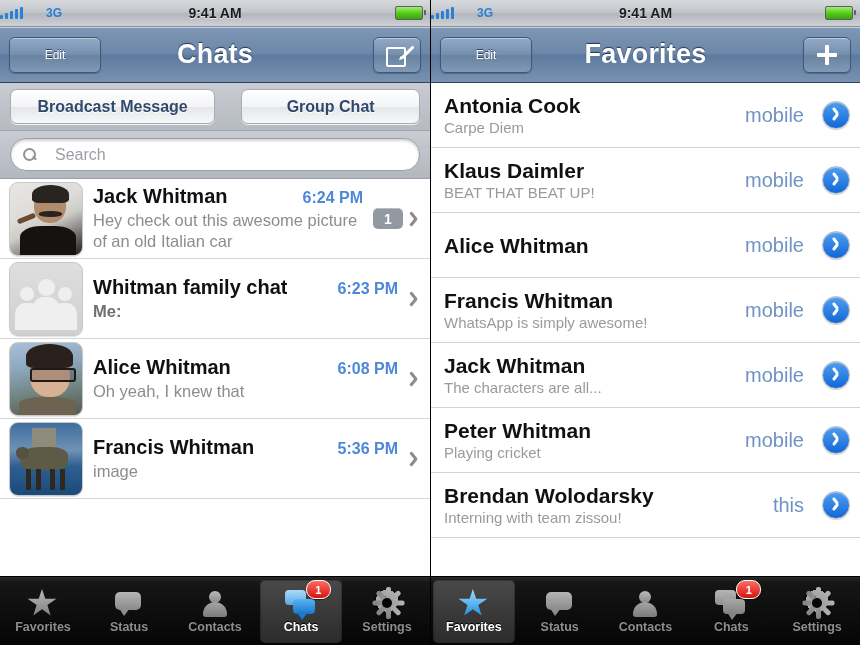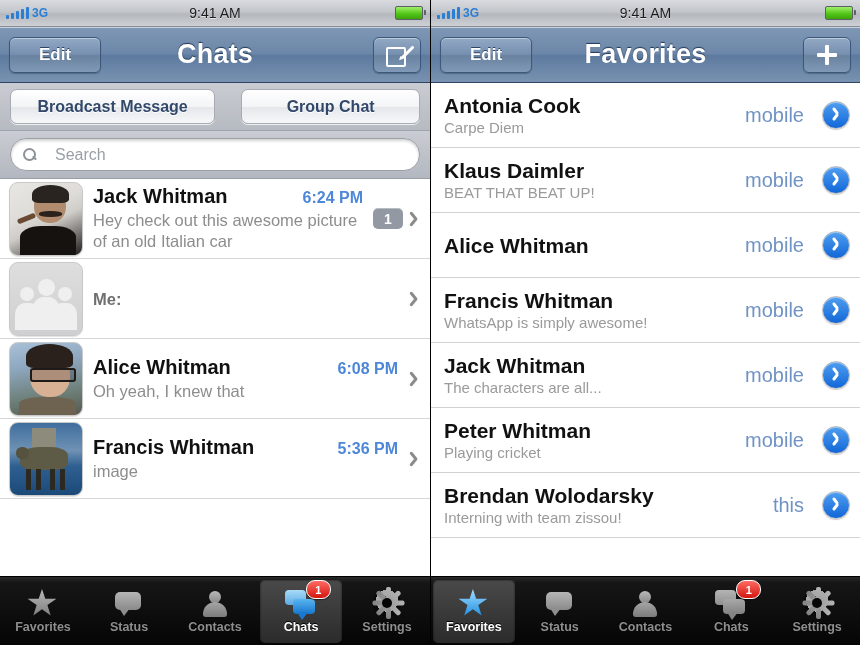--- a/index.html
+++ b/index.html
@@ -13,32 +13,32 @@
   .phone{width:430px;height:645px;position:relative;display:flex;flex-direction:column;background:#fff;overflow:hidden;}
   .phone.right{border-left:1px solid #000;width:429px;}
 
   
   .statusbar{
     height:26px;flex:0 0 26px;position:relative;
     background:linear-gradient(to bottom,#d8dade 0%,#c3c6cb 45%,#b4b7bd 55%,#cdd0d4 100%);
     border-bottom:1px solid #8a8d93;
     display:flex;align-items:center;
   }
-  .sb-left{display:flex;align-items:flex-end;gap:3px;padding-left:6px;height:26px;}
+  .sb-left{display:flex;align-items:flex-end;gap:23px;height:26px;}
   .bars{display:flex;align-items:flex-end;gap:2px;height:14px;padding-bottom:7px;}
   .bars i{display:block;width:3px;background:#2a7fd4;border-radius:1px;}
   .bars i:nth-child(1){height:4px}
   .bars i:nth-child(2){height:6px}
   .bars i:nth-child(3){height:8px}
   .bars i:nth-child(4){height:10px}
   .bars i:nth-child(5){height:12px}
   .net{font-size:12px;font-weight:bold;color:#2a7fd4;line-height:26px;letter-spacing:0px;}
   .sb-time{
     position:absolute;left:0;right:0;text-align:center;
-    font-size:14px;font-weight:normal;color:#1b1b1b;line-height:26px;
+    font-size:14px;font-weight:bold;color:#1b1b1b;line-height:26px;
     text-shadow:0 1px 0 rgba(255,255,255,.6);
   }
   .sb-right{margin-left:auto;padding-right:7px;display:flex;align-items:center;}
   .battery{
     width:26px;height:12px;border:1px solid #5c5f64;border-radius:2px;
     background:linear-gradient(to bottom,#9ff06a,#54c718 55%,#3da30c);
     position:relative;
   }
   .battery:after{content:"";position:absolute;right:-4px;top:3px;width:2px;height:5px;background:#5c5f64;border-radius:0 1px 1px 0;}
 
@@ -56,21 +56,21 @@
     text-shadow:0 -1px 1px rgba(20,40,70,.85);
     letter-spacing:.2px;
   }
   .nav-btn{
     position:relative;z-index:2;
     height:34px;min-width:66px;padding:0 12px;
     display:flex;align-items:center;justify-content:center;
     border:1px solid #3c587c;border-radius:6px;
     background:linear-gradient(to bottom,#92a9c4 0%,#7790b0 48%,#68829f 52%,#8099b7 100%);
     box-shadow:inset 0 1px 0 rgba(255,255,255,.4),0 1px 1px rgba(0,0,0,.25);
-    color:#fff;font-size:17px;font-weight:bold;
+    color:#fff;font-size:12px;font-weight:normal;
     text-shadow:0 -1px 0 rgba(20,40,70,.75);
     cursor:pointer;
   }
   .nav-btn.icon{min-width:0;width:46px;padding:0;}
   .nav-right{margin-left:auto;}
   .compose-ic{width:22px;height:22px;position:relative;}
   .compose-ic .sq{position:absolute;left:0;top:3px;width:16px;height:16px;border:2px solid #fff;border-radius:2px;}
   .compose-ic .pen{position:absolute;right:-1px;top:0px;width:3px;height:17px;background:#fff;transform:rotate(45deg);transform-origin:50% 50%;border-radius:1px;}
   .compose-ic .pen:after{content:"";position:absolute;left:-1px;bottom:-3px;border-left:2.5px solid transparent;border-right:2.5px solid transparent;border-top:4px solid #fff;}
   .plus-ic{position:relative;width:22px;height:22px;}
@@ -313,20 +313,24 @@
       <div class="chat-row">
         <div class="avatar av-group">
           <span class="h1"></span>
             <span class="b1"></span>
             <span class="h2"></span>
             <span class="b2"></span>
             <span class="h3"></span>
             <span class="b3"></span>
         </div>
         <div class="chat-main">
+          <div class="chat-top">
+            <span class="chat-name">Whitman family chat</span>
+            <span class="chat-time">6:23 PM</span>
+          </div>
           <div class="chat-snip">
             <span class="me">Me:</span>
           </div>
         </div>
         <div class="chat-right">
           <span class="chev"></span>
         </div>
       </div>
 
       <div class="chat-row">

